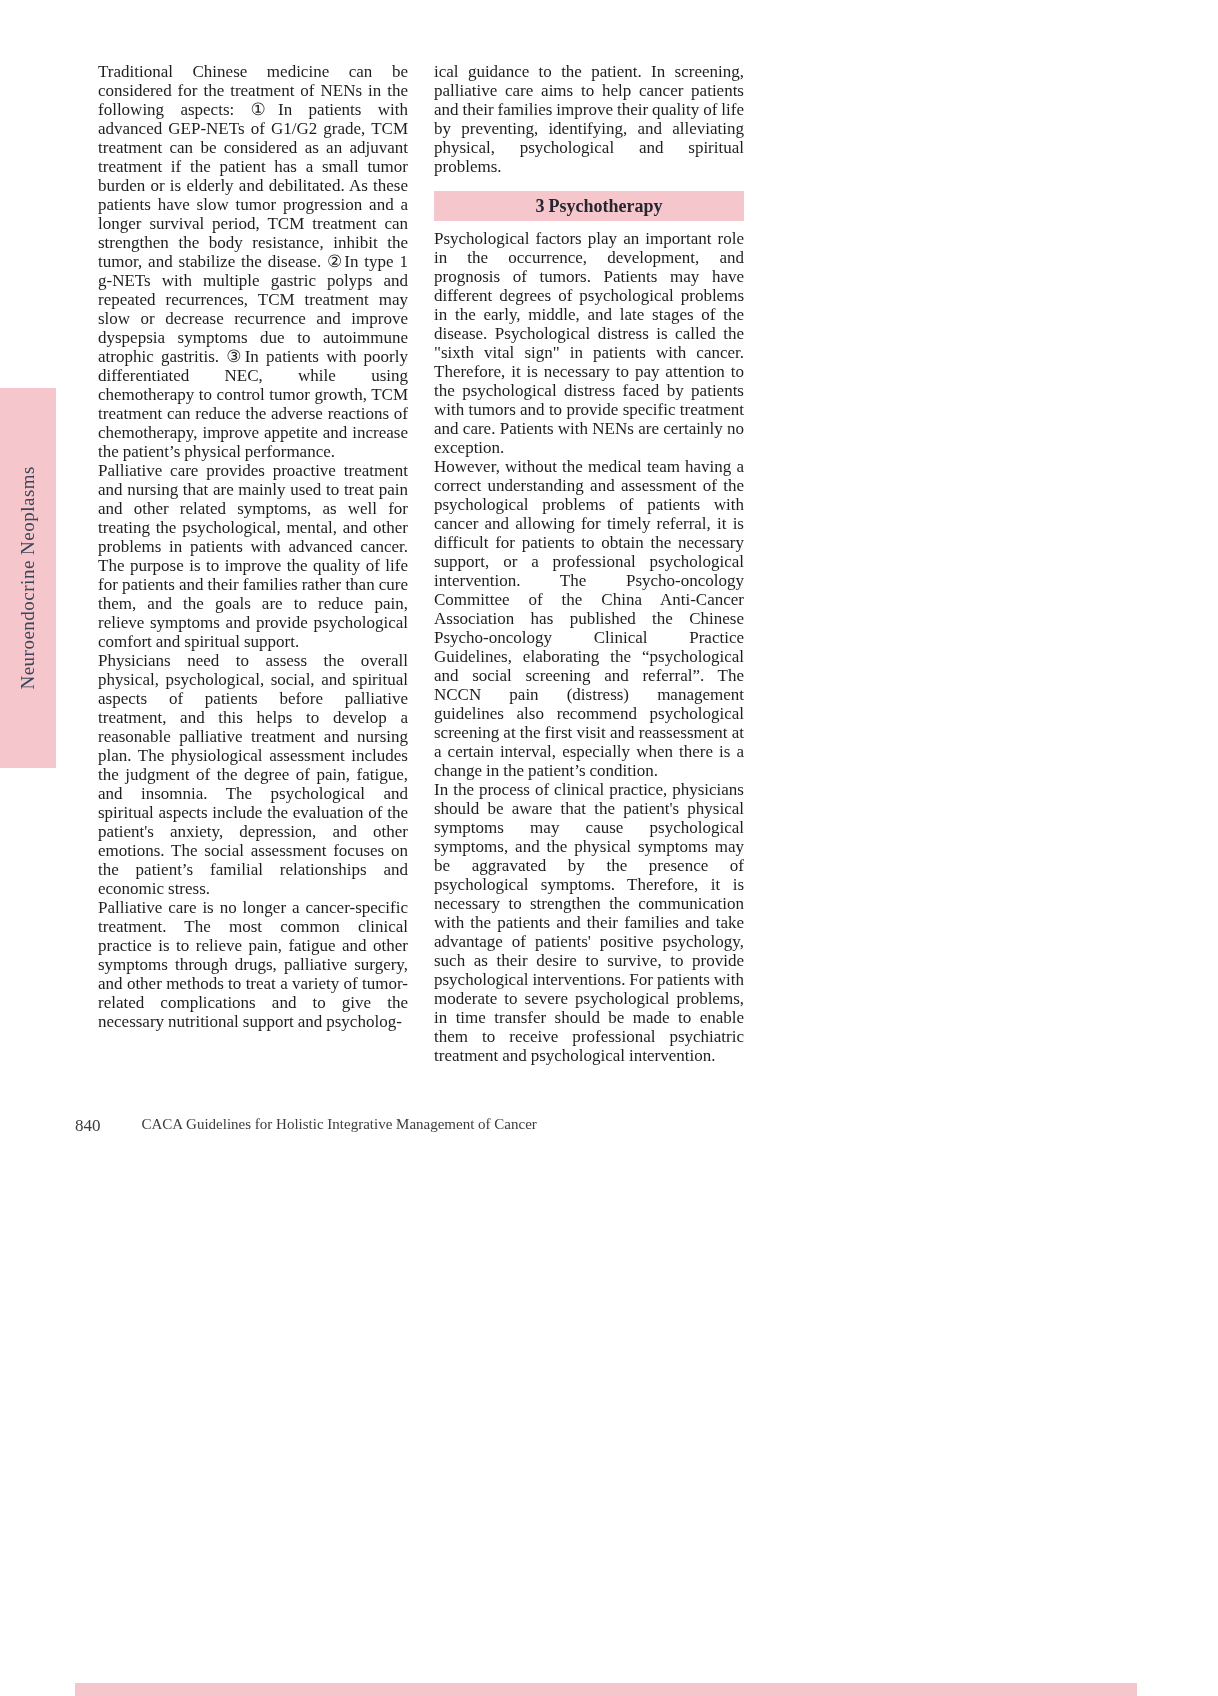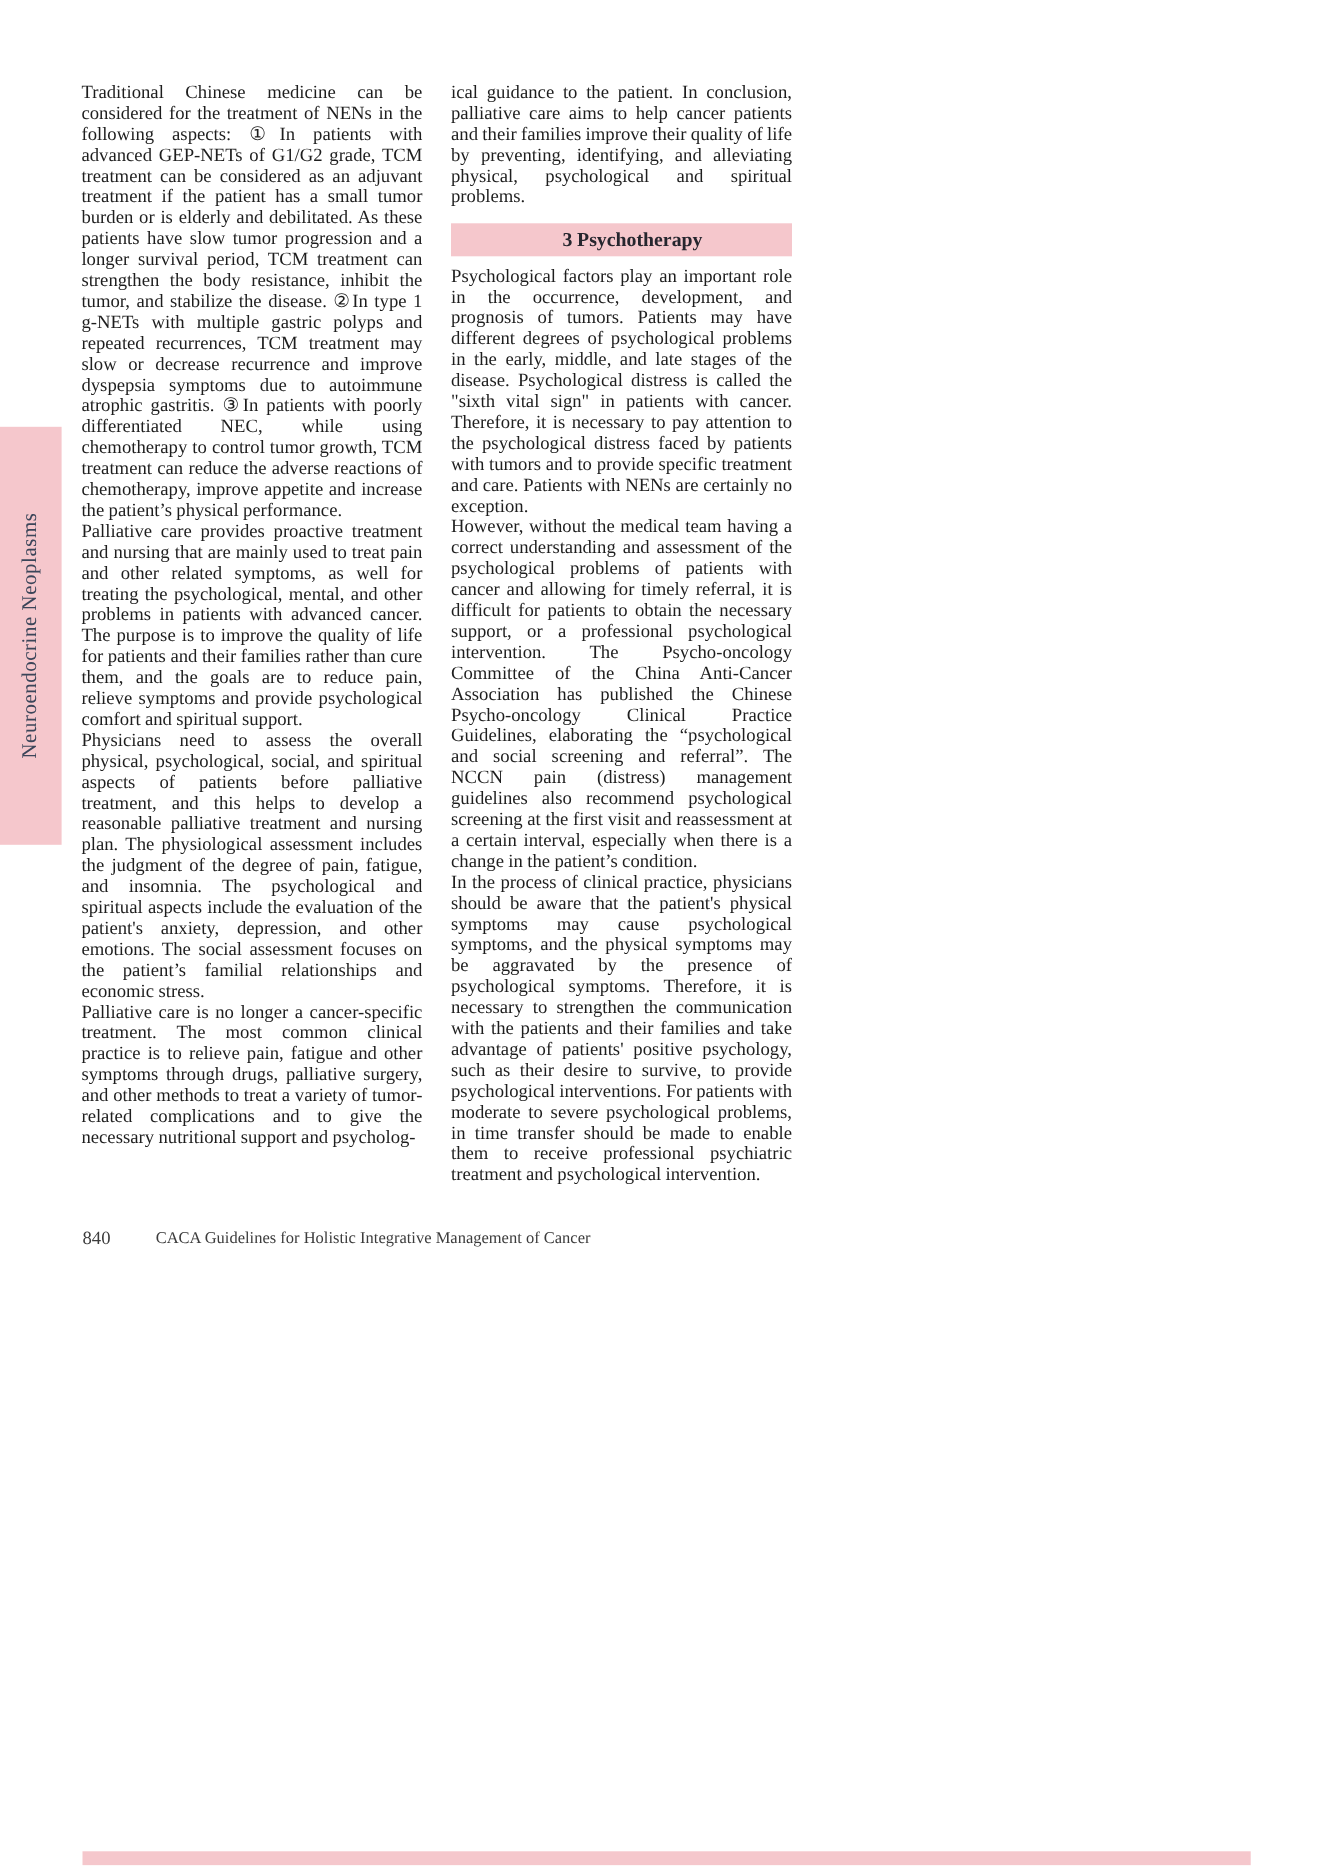--- a/index.html
+++ b/index.html
@@ -27,43 +27,44 @@
   .side-tab-text{
     writing-mode:vertical-rl;
     transform:rotate(180deg);
     font-size:19px;
     letter-spacing:0.5px;
     color:var(--sidebar_text);
     white-space:nowrap;
   }
   
   .col{
-    position:absolute;top:74px;width:310px;
+    position:absolute;top:62px;width:310px;
     font-size:17px;line-height:19px;
     text-align:justify;
     hyphens:auto;-webkit-hyphens:auto;
     word-spacing:-0.3px;
+    margin-left:24px;
   }
   .col-left{left:74px;}
   .col-right{left:410px;}
   .col p{margin:0;padding:0;}
   .section-header{
     background:var(--pink);
     margin:15px 0 8px 0;
     height:30px;line-height:30px;
     text-align:center;
     font-weight:bold;
     font-size:18px;
     color:var(--header_text);
     padding-left:20px;
   }
   
   .footer{
     position:absolute;left:75px;top:1116px;
-    display:flex;align-items:center;
+    display:flex;align-items:flex-start;
     color:var(--footer_text);
   }
   .page-num{font-size:17px;}
   .footer-title{font-size:15px;margin-left:41px;}
   
   .bottom-bar{
     position:absolute;left:75px;bottom:0;width:1062px;height:13px;
     background:var(--pink);
   }
 </style>
@@ -77,21 +78,21 @@
   </div>
 
   <div class="col col-left">
     <p>Traditional Chinese medicine can be considered for the treatment of NENs in the following aspects: ①In patients with advanced GEP-NETs of G1/G2 grade, TCM treatment can be considered as an adjuvant treatment if the patient has a small tumor burden or is elderly and debilitated. As these patients have slow tumor progression and a longer survival period, TCM treatment can strengthen the body resistance, inhibit the tumor, and stabilize the disease. ②In type 1 g-NETs with multiple gastric polyps and repeated recurrences, TCM treatment may slow or decrease recurrence and improve dyspepsia symptoms due to autoimmune atrophic gastritis. ③In patients with poorly differentiated NEC, while using chemotherapy to control tumor growth, TCM treatment can reduce the adverse reactions of chemotherapy, improve appetite and increase the patient’s physical performance.</p>
     <p>Palliative care provides proactive treatment and nursing that are mainly used to treat pain and other related symptoms, as well for treating the psychological, mental, and other problems in patients with advanced cancer. The purpose is to improve the quality of life for patients and their families rather than cure them, and the goals are to reduce pain, relieve symptoms and provide psychological comfort and spiritual support.</p>
     <p>Physicians need to assess the overall physical, psychological, social, and spiritual aspects of patients before palliative treatment, and this helps to develop a reasonable palliative treatment and nursing plan. The physiological assessment includes the judgment of the degree of pain, fatigue, and insomnia. The psychological and spiritual aspects include the evaluation of the patient's anxiety, depression, and other emotions. The social assessment focuses on the patient’s familial relationships and economic stress.</p>
     <p>Palliative care is no longer a cancer-specific treatment. The most common clinical practice is to relieve pain, fatigue and other symptoms through drugs, palliative surgery, and other methods to treat a variety of tumor-related complications and to give the necessary nutritional support and psycholog-</p>
   </div>
 
   <div class="col col-right">
-    <p>ical guidance to the patient. In conclusion, palliative care aims to help cancer patients and their families improve their quality of life by preventing, identifying, and alleviating physical, psychological and spiritual problems.</p>
+    <p>ical guidance to the patient. In screening, palliative care aims to help cancer patients and their families improve their quality of life by preventing, identifying, and alleviating physical, psychological and spiritual problems.</p>
     <div class="section-header">
       <span>3 Psychotherapy</span>
     </div>
     <p>Psychological factors play an important role in the occurrence, development, and prognosis of tumors. Patients may have different degrees of psychological problems in the early, middle, and late stages of the disease. Psychological distress is called the "sixth vital sign" in patients with cancer. Therefore, it is necessary to pay attention to the psychological distress faced by patients with tumors and to provide specific treatment and care. Patients with NENs are certainly no exception.</p>
     <p>However, without the medical team having a correct understanding and assessment of the psychological problems of patients with cancer and allowing for timely referral, it is difficult for patients to obtain the necessary support, or a professional psychological intervention. The Psycho-oncology Committee of the China Anti-Cancer Association has published the Chinese Psycho-oncology Clinical Practice Guidelines, elaborating the “psychological and social screening and referral”. The NCCN pain (distress) management guidelines also recommend psychological screening at the first visit and reassessment at a certain interval, especially when there is a change in the patient’s condition.</p>
     <p>In the process of clinical practice, physicians should be aware that the patient's physical symptoms may cause psychological symptoms, and the physical symptoms may be aggravated by the presence of psychological symptoms. Therefore, it is necessary to strengthen the communication with the patients and their families and take advantage of patients' positive psychology, such as their desire to survive, to provide psychological interventions. For patients with moderate to severe psychological problems, in time transfer should be made to enable them to receive professional psychiatric treatment and psychological intervention.</p>
   </div>
 
   <div class="footer">
     <span class="page-num">840</span>

